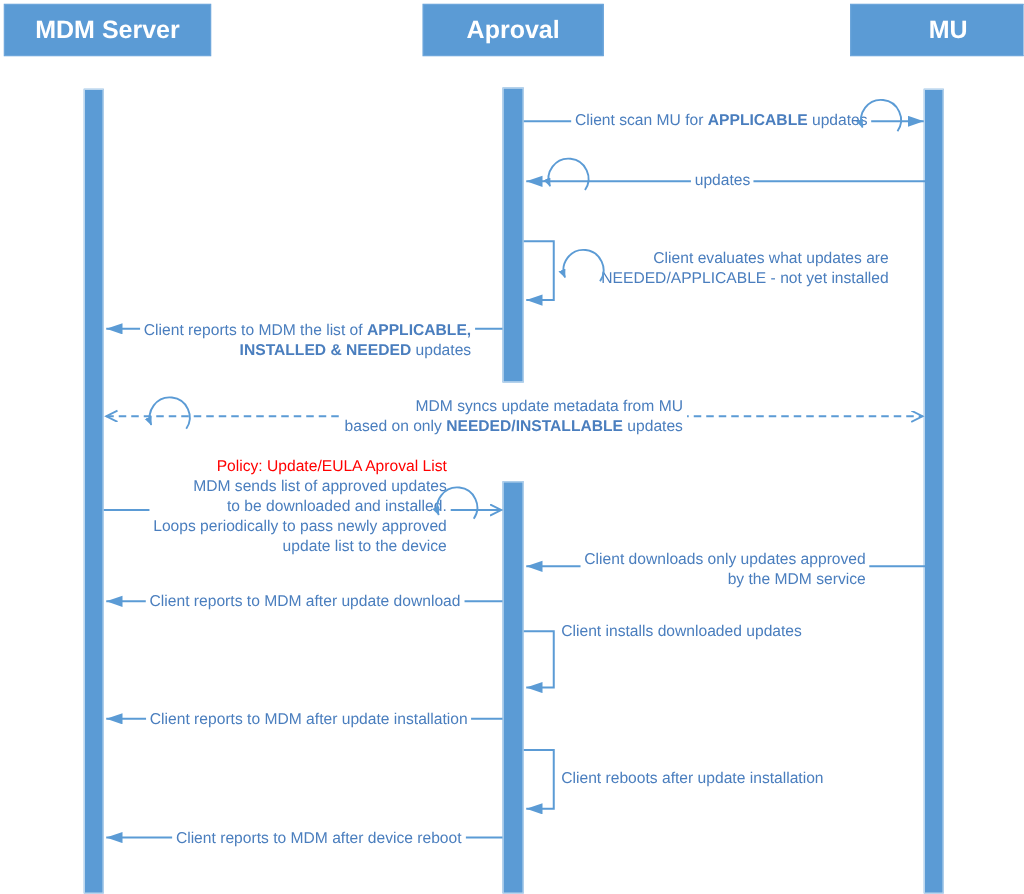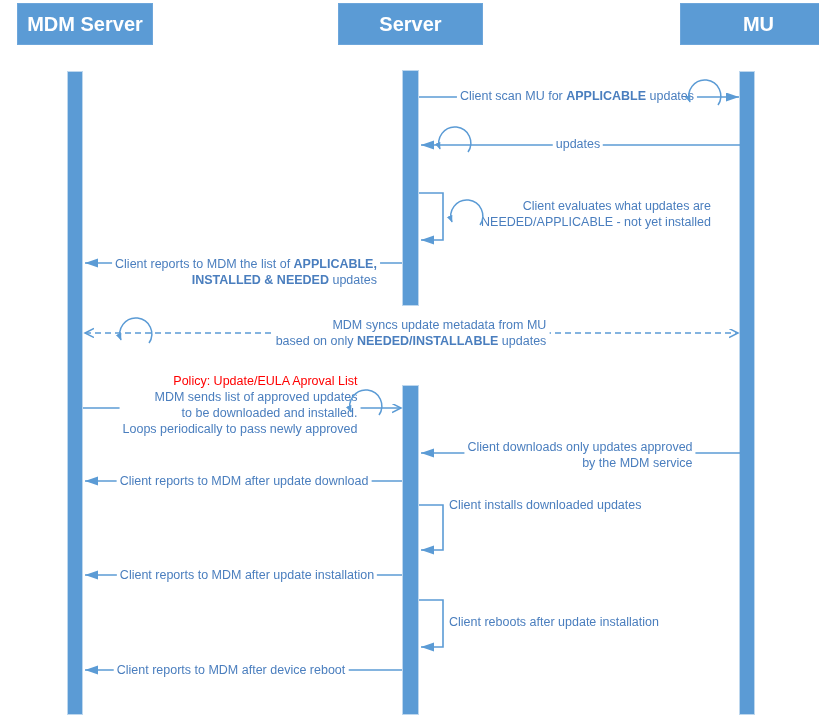--- a/index.html
+++ b/index.html
@@ -25,25 +25,25 @@
   }
   .lbl.plain-left{transform:translateY(-50%);background:transparent;text-align:left;padding:0;}
   .lbl b{font-weight:bold;}
   .lbl .red{color:#FF0000;}
 </style>
 </head>
 <body>
 
 <div id="stage">
 
-  <div class="actor-box" style="left:17px;width:136px;">
+  <div class="actor-box" style="left:3px;width:166px;">
     <span>MDM Server</span>
   </div>
   <div class="actor-box" style="left:338px;width:145px;">
-    <span>Server</span>
+    <span>Aproval</span>
   </div>
   <div class="actor-box" style="left:680px;width:157px;">
     <span>MU</span>
   </div>
 
   <div class="bar" style="left:67px;top:71px;width:16px;height:644px;"></div>
   <div class="bar" style="left:402px;top:70px;width:17px;height:236px;"></div>
   <div class="bar" style="left:402px;top:385px;width:17px;height:330px;"></div>
   <div class="bar" style="left:739px;top:71px;width:16px;height:644px;"></div>
 
@@ -96,20 +96,21 @@
   <div class="lbl" style="left:411px;top:333px;">
     <div>MDM syncs update metadata from MU</div>
     <div><span>based on only </span><b>NEEDED/INSTALLABLE</b><span> updates</span></div>
   </div>
 
   <div class="lbl" style="left:240px;top:405px;">
     <div class="red">Policy: Update/EULA Aproval List</div>
     <div>MDM sends list of approved updates</div>
     <div>to be downloaded and installed.</div>
     <div>Loops periodically to pass newly approved</div>
+    <div>update list to the device</div>
   </div>
 
   <div class="lbl" style="left:580px;top:455px;">
     <div>Client downloads only updates approved</div>
     <div>by the MDM service</div>
   </div>
 
   <div class="lbl" style="left:244px;top:481px;">
     <span>Client reports to MDM after update download</span>
   </div>
@@ -119,21 +120,21 @@
   </div>
 
   <div class="lbl" style="left:247px;top:575px;">
     <span>Client reports to MDM after update installation</span>
   </div>
 
   <div class="lbl plain-left" style="left:449px;top:622px;">
     <span>Client reboots after update installation</span>
   </div>
 
-  <div class="lbl" style="left:231px;top:670px;">
+  <div class="lbl" style="left:255px;top:670px;">
     <span>Client reports to MDM after device reboot</span>
   </div>
 
   <svg class="layer loops" width="819" height="715">
     <defs>
       <marker id="loopArrow" markerUnits="userSpaceOnUse" markerWidth="9" markerHeight="8" refX="6.5" refY="3" orient="auto">
         <path d="M0 0 L7 3 L0 6 Z" fill="#5B9BD5"></path>
       </marker>
     </defs>
     <g stroke="#5B9BD5" stroke-width="1.5" fill="none">

